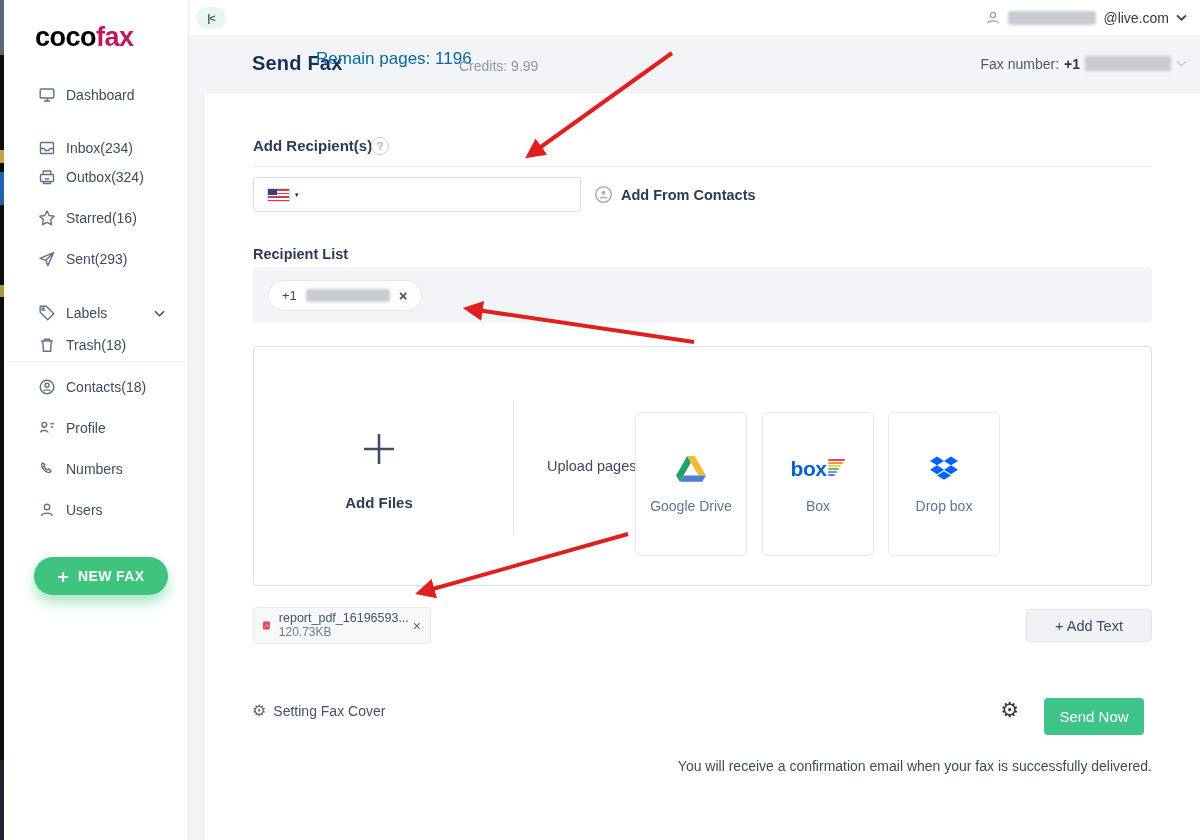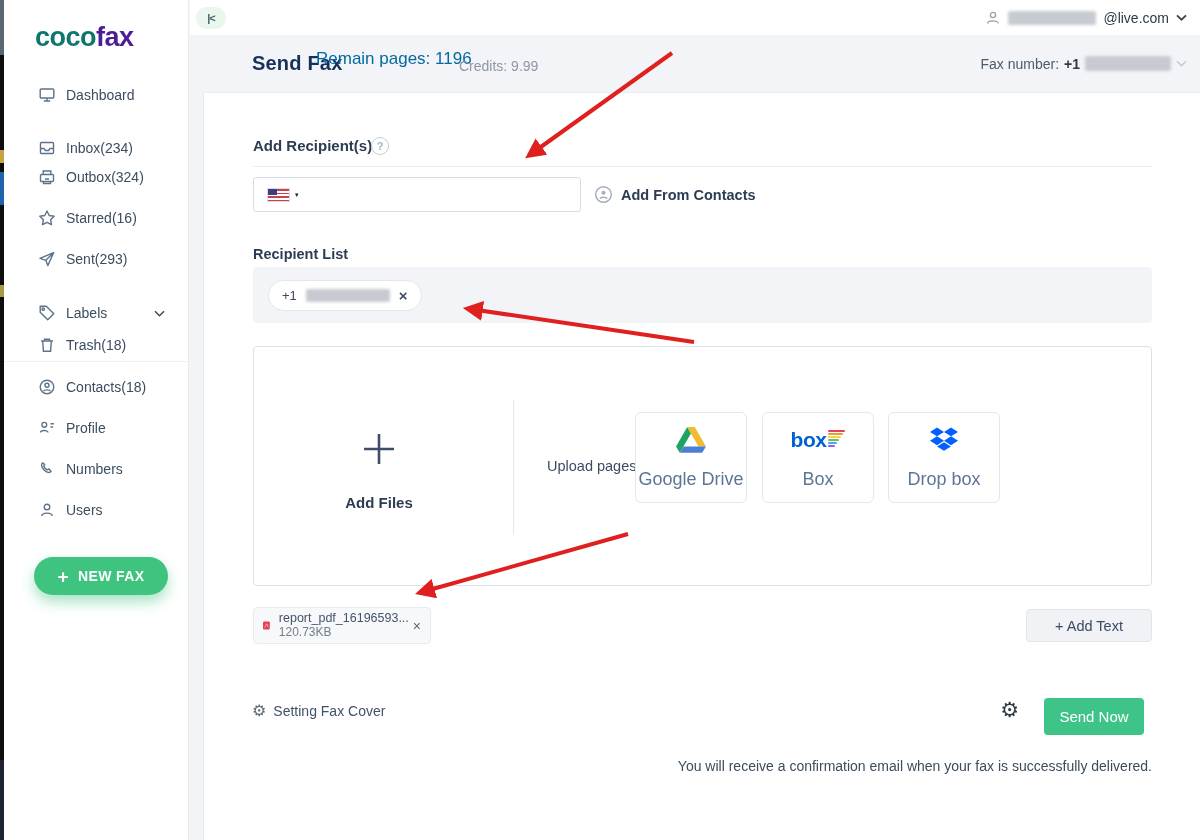--- a/index.html
+++ b/index.html
@@ -6,22 +6,22 @@
   body{width:1200px;height:840px;font-family:"Liberation Sans",sans-serif;}
   .page{position:relative;width:1200px;height:840px;background:#f2f4f7;overflow:hidden}
 
   
   .edge{position:absolute;left:0;top:0;width:4px;height:840px;background:#0d0d0d;z-index:5}
   .edge .seg{position:absolute;left:0;width:4px}
 
   
   .sidebar{position:absolute;left:4px;top:0;width:185px;height:840px;background:#fff;border-right:1px solid #e9ecf0;z-index:4}
   .logo{position:absolute;left:31px;top:22px;font-size:27px;font-weight:800;letter-spacing:-.5px}
-  .logo .p1{color:#0f766e}
-  .logo .p2{color:#4c1d95}
+  .logo .p1{color:#000000}
+  .logo .p2{color:#be185d}
   .nav-item{position:absolute;left:0;width:185px;height:40px;display:flex;align-items:center;padding-left:34px;color:#3c4d5f;font-size:14px;cursor:pointer}
   .nav-item svg{margin-right:10px;flex:none}
   .nav-item .lbl{white-space:nowrap}
   .nav-item .chev{margin-left:auto;margin-right:24px}
   .nav-divider{position:absolute;left:0;top:361px;width:185px;height:1px;background:#eef1f4}
   .new-fax{position:absolute;left:30px;top:557px;width:134px;height:38px;background:#3ec47e;border-radius:19px;color:#fff;
     display:flex;align-items:center;justify-content:center;gap:9px;font-size:14px;font-weight:bold;letter-spacing:.4px;
     box-shadow:0 7px 14px rgba(62,196,126,.45);cursor:pointer}
   .new-fax .plus{font-size:19px;font-weight:bold;line-height:1}
 
@@ -62,23 +62,23 @@
   .chip{position:absolute;left:15px;top:13px;height:31px;background:#fff;border:1px solid #e3e7ec;border-radius:16px;
     display:flex;align-items:center;gap:9px;padding:0 13px;font-size:13px;color:#3b4a5c}
   .chip .blur-chip{width:84px;height:13px}
   .chip .close{font-size:15px;color:#3f4d5f;font-weight:bold;cursor:pointer;line-height:1}
 
   .upload-box{position:absolute;left:49px;right:48px;top:253px;height:240px;border:1px solid #dbe1ea;border-radius:4px;background:#fff}
   .add-files{position:absolute;left:50px;top:83px;width:150px;text-align:center;cursor:pointer}
   .add-files .plus-lbl{margin-top:22px;font-size:15px;font-weight:bold;color:#2c3c52}
   .vdiv{position:absolute;left:259px;top:53px;width:1px;height:135px;background:#e4e8ee}
   .upload-from{position:absolute;left:293px;top:111px;font-size:14.5px;color:#3d4b61}
-  .svc{position:absolute;top:65px;width:112px;height:91px;border:1px solid #e3e8ee;border-radius:6px;background:#fff;cursor:pointer;
+  .svc{position:absolute;top:65px;width:112px;height:144px;border:1px solid #e3e8ee;border-radius:6px;background:#fff;cursor:pointer;
     display:flex;flex-direction:column;align-items:center;justify-content:center;gap:14px}
-  .svc .lbl{font-size:18px;color:#5c7693}
+  .svc .lbl{font-size:14px;color:#5c7693}
   .svc .ic{height:30px;display:flex;align-items:center;justify-content:center}
   .svc1{left:381px}.svc2{left:508px}.svc3{left:634px}.svc4{left:761px}
   .box-logo{display:flex;align-items:flex-end;gap:2px}
   .box-word{font-size:21px;font-weight:800;color:#0061d5;line-height:.85;letter-spacing:-.5px}
   .stripes{display:flex;flex-direction:column;gap:1px;margin-bottom:3px}
   .stripes i{display:block;height:2px;border-radius:1px}
 
   .file-chip{position:absolute;left:49px;top:514px;width:178px;height:37px;background:#f7f8fa;border:1px solid #e9ebef;border-radius:4px;
     display:flex;align-items:center;padding:0 9px}
   .file-chip .meta{margin-left:9px;display:flex;flex-direction:column;line-height:1.15}

